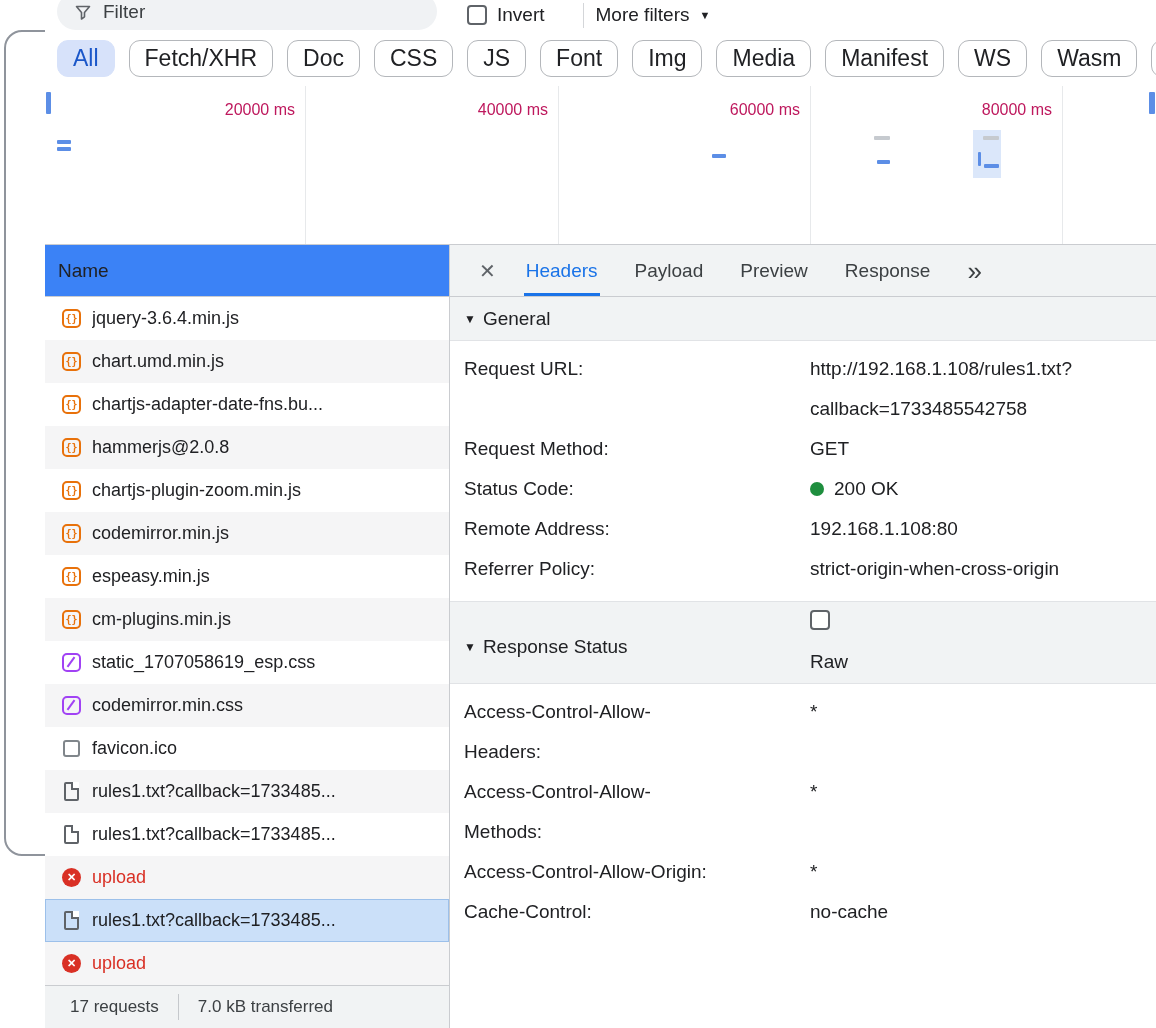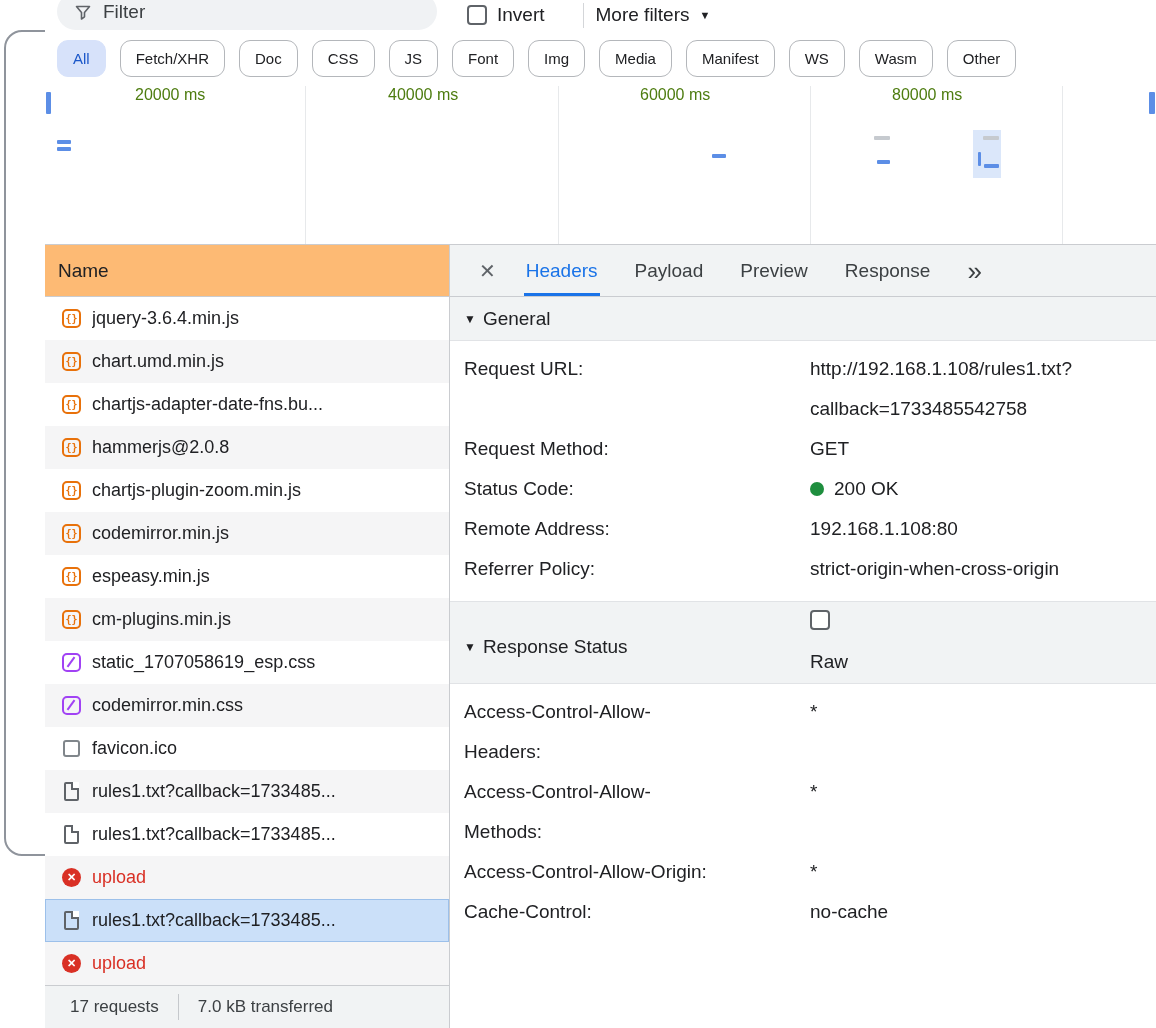--- a/index.html
+++ b/index.html
@@ -20,35 +20,35 @@
   .invert{margin-left:30px;height:26px;display:flex;align-items:center;gap:10px;font-size:19px}
   .cb{width:20px;height:20px;border:2px solid #5f6368;border-radius:4px;background:#fff;
       box-sizing:border-box;flex:none}
   .vsep{width:1px;height:25px;background:#d4d6d9;margin-left:38px}
   .morefilters{margin-left:12px;height:26px;display:flex;align-items:center;gap:10px;font-size:19px}
   .tri{font-size:11px;color:#202124}
 
   
   .chips-row{display:flex;gap:14px;padding:10px 0 9px 12px}
   .chip{height:37px;display:flex;align-items:center;padding:6px 15px;border:1.5px solid #b4b7bb;
-        border-radius:11px;font-size:15px;background:#fff;box-sizing:border-box;white-space:nowrap}
+        border-radius:11px;font-size:23px;background:#fff;box-sizing:border-box;white-space:nowrap}
   .chip.sel{background:#d7e2fa;border-color:#d7e2fa;color:#1b57c9}
 
   
   .timeline{position:relative;height:158px;border-bottom:1px solid #caccd0;background:#fff;overflow:hidden}
   .gridline{position:absolute;top:0;bottom:0;width:1px;background:#e7e9eb}
-  .tlabel{position:absolute;top:0;width:160px;text-align:left;font-size:16px;color:#4d7c0f}
+  .tlabel{position:absolute;top:15px;width:160px;text-align:right;font-size:16px;color:#be185d}
   .tl-bar{position:absolute;border-radius:1px}
   .tl-hl{position:absolute}
 
   
   .split{position:absolute;top:245px;left:0;right:0;bottom:0;display:flex}
   .left{width:405px;flex:none;display:flex;flex-direction:column;border-right:1px solid #caccd0;
         background:#fff;box-sizing:border-box}
-  .name-header{height:52px;flex:none;background:#fdba74;border-bottom:1px solid #caccd0;display:flex;
+  .name-header{height:52px;flex:none;background:#3b82f6;border-bottom:1px solid #caccd0;display:flex;
                align-items:center;padding-left:13px;font-size:19px;box-sizing:border-box}
   .rows{flex:1;overflow:hidden}
   .row{height:43px;display:flex;align-items:center;gap:11px;padding-left:17px;font-size:18px;
        white-space:nowrap;overflow:hidden;box-sizing:border-box}
   .row.alt{background:#f5f5f6}
   .row.error{color:#d93025}
   .row.selected{background:#cbe0f9;outline:1px solid #9cc0ea;outline-offset:-1px}
   .rname{overflow:hidden}
 
   

